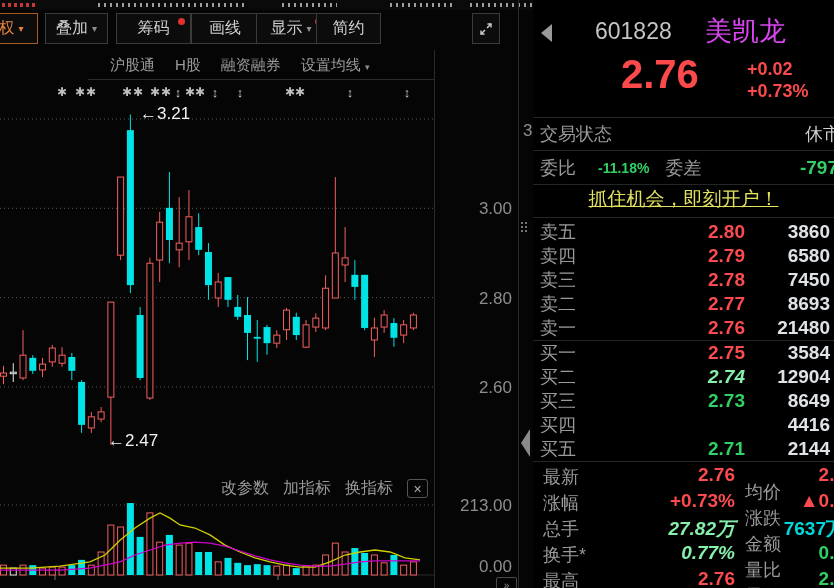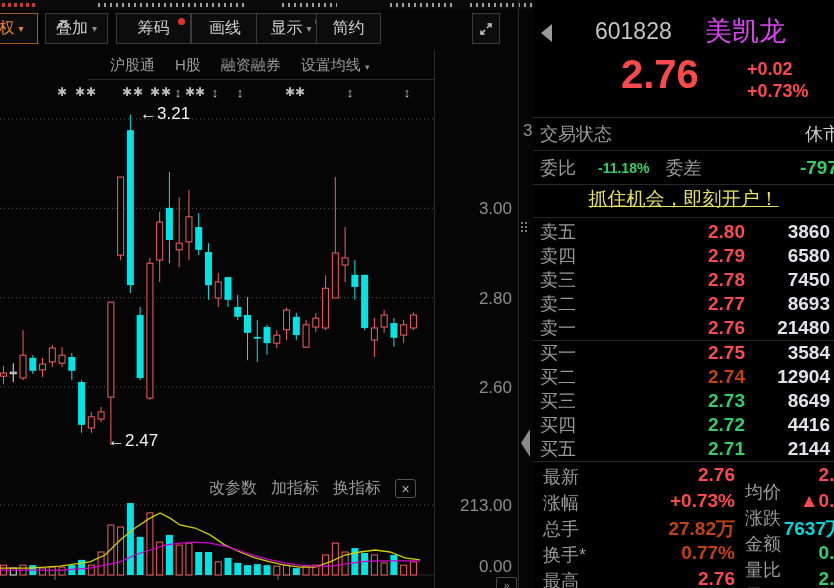--- a/index.html
+++ b/index.html
@@ -26,21 +26,21 @@
   .subbar .caret{font-size:9px;color:#8f8f8f;}
   .subbar-line{position:absolute;left:88px;top:79px;width:346px;height:1px;background:#2b2b2b;}
   
   #chart-svg{position:absolute;left:0;top:0;}
   .marker{position:absolute;top:85px;font-size:12px;color:#bdbdbd;transform:translateX(-50%);}
   .marker.arrow{font-weight:700;font-size:13px;color:#d5d5d5;}
   .annot{position:absolute;color:#f2f2f2;font-size:17px;white-space:nowrap;}
   .annot .arr{letter-spacing:-2px;margin-right:2px;}
   .axis-label{position:absolute;left:434px;width:78px;text-align:right;font-size:17px;color:#8e8e8e;}
   .vline{position:absolute;width:1px;background:#2b2b2b;}
-  .subchart-menu{position:absolute;left:209px;top:478px;display:flex;gap:14px;font-size:16px;color:#9a9a9a;align-items:center;}
+  .subchart-menu{position:absolute;left:221px;top:478px;display:flex;gap:14px;font-size:16px;color:#9a9a9a;align-items:center;}
   .close-btn{width:21px;height:19px;border:1px solid #555;border-radius:3px;color:#b0b0b0;
              display:flex;align-items:center;justify-content:center;font-size:14px;box-sizing:border-box;}
   .more-btn{position:absolute;left:496px;top:577px;width:19px;height:14px;border:1px solid #4a4a4a;
             border-radius:2px;color:#999;font-size:10px;display:flex;align-items:center;justify-content:center;}
   
   .grip{position:absolute;left:520px;top:221px;width:8px;height:12px;
         background:radial-gradient(circle,#777 1px,transparent 1.3px);background-size:4px 4px;}
   .collapse-handle{position:absolute;left:521px;top:429px;width:0;height:0;
         border-top:14px solid transparent;border-bottom:14px solid transparent;border-right:9px solid #8a8a8a;}
   
@@ -48,21 +48,21 @@
   .sep{position:absolute;left:0;width:301px;height:1px;background:#262626;}
   .back-arrow{position:absolute;left:8px;top:24px;width:0;height:0;
       border-top:9px solid transparent;border-bottom:9px solid transparent;border-right:11px solid #9a9a9a;}
   .code{position:absolute;left:62px;top:18px;font-size:23px;color:#c4c4c4;}
   .name{position:absolute;left:172px;top:13px;font-size:27px;font-weight:400;color:#d946ef;}
   .last-big{position:absolute;left:88px;top:52px;font-size:40px;font-weight:700;color:#fc4a4c;}
   .chg{position:absolute;left:214px;top:58px;font-size:18px;font-weight:700;color:#fc4a4c;line-height:22px;}
   .rowline{position:absolute;left:0;width:301px;display:flex;align-items:center;box-sizing:border-box;}
   .lab{color:#9a9a9a;font-size:18px;}
   .status-val{position:absolute;right:-7px;font-size:18px;color:#cfcfcf;}
-  .green{color:#31d065;}.red{color:#fb4b4e;}.white{color:#c2410c;}.cyan{color:#00d9db;}
+  .green{color:#31d065;}.red{color:#fb4b4e;}.white{color:#86efac;font-style:italic;}.cyan{color:#00d9db;}
   .promo{position:absolute;left:0;top:186px;width:301px;text-align:center;font-size:19px;color:#e3e15e;
          text-decoration:underline;font-weight:500;}
   .order-row{position:absolute;left:0;width:301px;height:24px;display:flex;align-items:center;}
   .order-row .lab{position:absolute;left:7px;}
   .order-row .price{position:absolute;left:120px;width:92px;text-align:right;font-size:19px;font-weight:700;}
   .order-row .vol{position:absolute;right:4px;width:86px;text-align:right;font-size:19px;font-weight:700;color:#dfe3e8;}
   .stat-row{position:absolute;left:0;width:310px;height:26px;}
   .stat-row .l1{position:absolute;left:10px;top:3px;font-size:18px;color:#9a9a9a;}
   .stat-row .v1{position:absolute;left:75px;top:2px;width:127px;text-align:right;font-size:19px;font-weight:700;}
   .stat-row .l2{position:absolute;left:212px;top:18px;font-size:18px;color:#9a9a9a;}
@@ -378,21 +378,20 @@
           <span class="price white">2.74</span>
           <span class="vol">12904</span>
         </div>
         <div class="order-row" style="top: 389px;">
           <span class="lab">买三</span>
           <span class="price green">2.73</span>
           <span class="vol">8649</span>
         </div>
         <div class="order-row" style="top: 413px;">
           <span class="lab">买四</span>
-          <span class="price green">2.72</span>
           <span class="vol">4416</span>
         </div>
         <div class="order-row" style="top: 437px;">
           <span class="lab">买五</span>
           <span class="price green">2.71</span>
           <span class="vol">2144</span>
         </div>
       </div>
     <div class="sep" style="top:340px;"></div>
     <div class="sep" style="top:461px;"></div>

